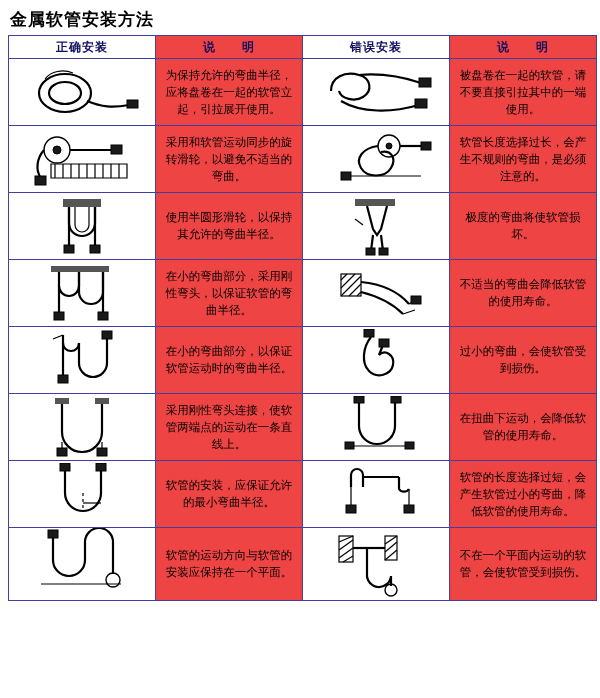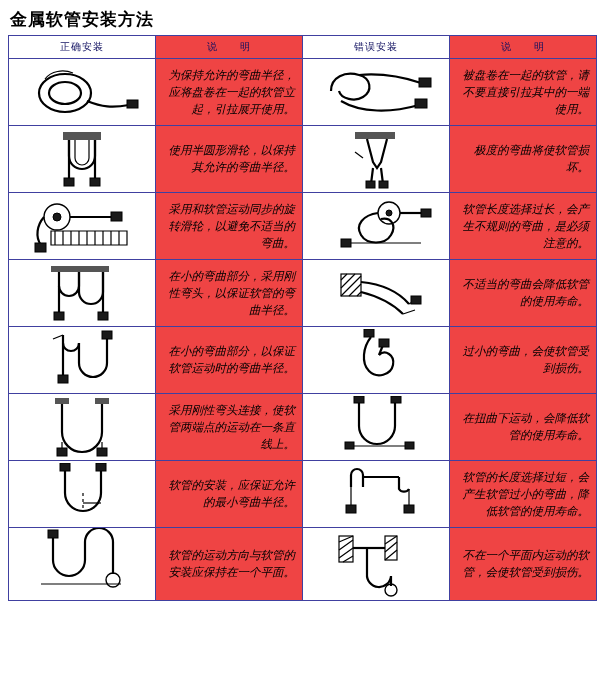--- a/index.html
+++ b/index.html
@@ -36,41 +36,40 @@
     border: 1px solid #3a3a8c;
   }
   table.hose-table td, table.hose-table th {
     border: 1px solid #4040a0;
     padding: 0;
     vertical-align: middle;
   }
   thead th {
     background: #9fd6f0;
     color: #101060;
-    font-size: 10px;
-    font-weight: normal;
+    font-size: 12px;
+    font-weight: bold;
     height: 22px;
     letter-spacing: 1px;
     margin-top: 32px;
   }
   .col-img {
     width: 146px;
     background: #ffffff;
   }
   .col-txt {
     width: 146px;
     background: #ef4444;
   }
   .desc {
     font-size: 11.5px;
     line-height: 17px;
     color: #000;
     padding: 5px 7px;
-    text-align: right;
-    font-style: italic;
+    text-align: center;
   }
   .imgcell {
     text-align: center;
     height: 66px;
   }
   .imgcell svg {
     display: block;
     margin: 0 auto;
   }
   
@@ -121,51 +120,20 @@
           </svg>
         </td>
         <td class="col-txt">
           <div class="desc">被盘卷在一起的软管，请不要直接引拉其中的一端使用。</div>
         </td>
       </tr>
 
       <tr>
         <td class="col-img imgcell">
           <svg width="130" height="62" viewBox="0 0 130 62">
-            <rect x="46" y="4" width="38" height="8" class="hatch"></rect>
-            <path d="M52 12 L52 28 A13 13 0 0 0 78 28 L78 12" class="ln" stroke-width="3"></path>
-            <path d="M58 12 L58 30 A7 7 0 0 0 72 30 L72 12" class="ln-thin"></path>
-            <path d="M52 12 L52 52" class="ln" stroke-width="4"></path>
-            <path d="M78 12 L78 52" class="ln" stroke-width="4"></path>
-            <rect x="47" y="50" width="10" height="8" class="fill-dk"></rect>
-            <rect x="73" y="50" width="10" height="8" class="fill-dk"></rect>
-          </svg>
-        </td>
-        <td class="col-txt">
-          <div class="desc">使用半圆形滑轮，以保持其允许的弯曲半径。</div>
-        </td>
-        <td class="col-img imgcell">
-          <svg width="130" height="62" viewBox="0 0 130 62">
-            <rect x="44" y="4" width="40" height="7" class="hatch"></rect>
-            <path d="M56 11 L62 34 L66 40 L70 34 L76 11" class="ln" stroke-width="4"></path>
-            <path d="M62 40 L60 56" class="ln" stroke-width="3.5"></path>
-            <path d="M70 40 L72 56" class="ln" stroke-width="3.5"></path>
-            <rect x="55" y="53" width="9" height="7" class="fill-dk"></rect>
-            <rect x="68" y="53" width="9" height="7" class="fill-dk"></rect>
-            <path d="M52 30 L44 24" class="ln-thin"></path>
-          </svg>
-        </td>
-        <td class="col-txt">
-          <div class="desc">极度的弯曲将使软管损坏。</div>
-        </td>
-      </tr>
-
-      <tr>
-        <td class="col-img imgcell">
-          <svg width="130" height="62" viewBox="0 0 130 62">
             <circle cx="40" cy="22" r="13" class="fill-none" stroke-width="2.5"></circle>
             <circle cx="40" cy="22" r="4" class="fill-dk"></circle>
             <path d="M27 22 C20 30 18 42 24 50" class="ln" stroke-width="4"></path>
             <path d="M53 22 L96 22" class="ln" stroke-width="4"></path>
             <rect x="94" y="17" width="11" height="9" class="fill-dk"></rect>
             <rect x="18" y="48" width="11" height="9" class="fill-dk"></rect>
             <path d="M34 36 L110 36 L110 50 L34 50 Z" class="ln-thin" stroke-width="1"></path>
             <path d="M38 36 L38 50 M46 36 L46 50 M54 36 L54 50 M62 36 L62 50 M70 36 L70 50 M78 36 L78 50 M86 36 L86 50 M94 36 L94 50 M102 36 L102 50" class="ln-thin"></path>
           </svg>
         </td>
@@ -184,20 +152,51 @@
           </svg>
         </td>
         <td class="col-txt">
           <div class="desc">软管长度选择过长，会产生不规则的弯曲，是必须注意的。</div>
         </td>
       </tr>
 
       <tr>
         <td class="col-img imgcell">
           <svg width="130" height="62" viewBox="0 0 130 62">
+            <rect x="46" y="4" width="38" height="8" class="hatch"></rect>
+            <path d="M52 12 L52 28 A13 13 0 0 0 78 28 L78 12" class="ln" stroke-width="3"></path>
+            <path d="M58 12 L58 30 A7 7 0 0 0 72 30 L72 12" class="ln-thin"></path>
+            <path d="M52 12 L52 52" class="ln" stroke-width="4"></path>
+            <path d="M78 12 L78 52" class="ln" stroke-width="4"></path>
+            <rect x="47" y="50" width="10" height="8" class="fill-dk"></rect>
+            <rect x="73" y="50" width="10" height="8" class="fill-dk"></rect>
+          </svg>
+        </td>
+        <td class="col-txt">
+          <div class="desc">使用半圆形滑轮，以保持其允许的弯曲半径。</div>
+        </td>
+        <td class="col-img imgcell">
+          <svg width="130" height="62" viewBox="0 0 130 62">
+            <rect x="44" y="4" width="40" height="7" class="hatch"></rect>
+            <path d="M56 11 L62 34 L66 40 L70 34 L76 11" class="ln" stroke-width="4"></path>
+            <path d="M62 40 L60 56" class="ln" stroke-width="3.5"></path>
+            <path d="M70 40 L72 56" class="ln" stroke-width="3.5"></path>
+            <rect x="55" y="53" width="9" height="7" class="fill-dk"></rect>
+            <rect x="68" y="53" width="9" height="7" class="fill-dk"></rect>
+            <path d="M52 30 L44 24" class="ln-thin"></path>
+          </svg>
+        </td>
+        <td class="col-txt">
+          <div class="desc">极度的弯曲将使软管损坏。</div>
+        </td>
+      </tr>
+
+      <tr>
+        <td class="col-img imgcell">
+          <svg width="130" height="62" viewBox="0 0 130 62">
             <rect x="34" y="4" width="58" height="6" class="hatch"></rect>
             <path d="M42 10 L42 24 A10 10 0 0 0 62 24 L62 10" class="ln" stroke-width="3.5"></path>
             <path d="M62 10 L62 30 A12 12 0 0 0 86 30 L86 10" class="ln" stroke-width="3.5"></path>
             <path d="M42 24 L42 52" class="ln" stroke-width="3.5"></path>
             <path d="M86 10 L86 52" class="ln" stroke-width="3.5"></path>
             <rect x="37" y="50" width="10" height="8" class="fill-dk"></rect>
             <rect x="81" y="50" width="10" height="8" class="fill-dk"></rect>
           </svg>
         </td>
         <td class="col-txt">

